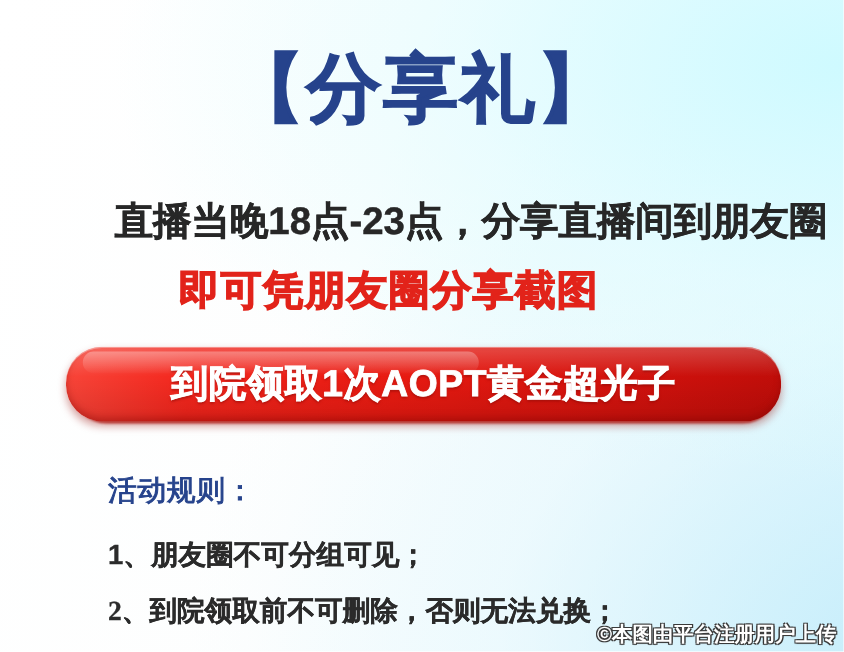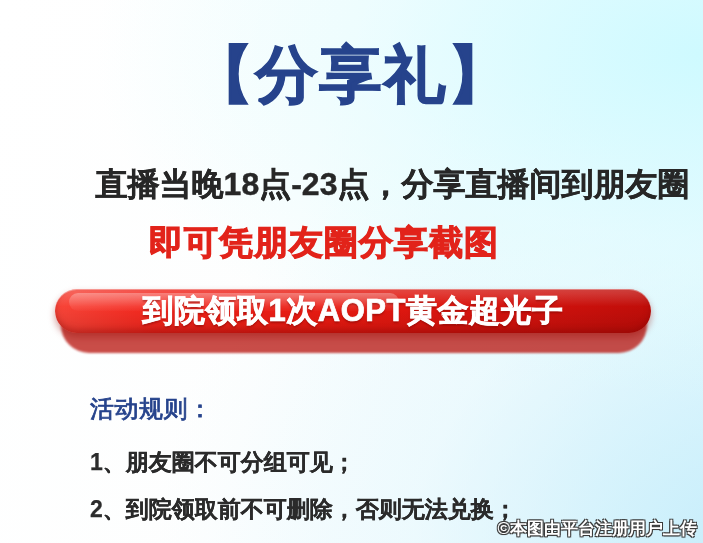--- a/index.html
+++ b/index.html
@@ -93,21 +93,21 @@
     border-radius: 30px;
     background: #b8120c;
     filter: blur(1px);
     opacity: 0.75;
   }
   .cta-button {
     position: absolute;
     left: 0;
     top: 0;
     width: 596px;
-    height: 44px;
+    height: 62px;
     border: none;
     padding: 4px;
     border-radius: 30px;
     background:
       linear-gradient(180deg, rgba(255,255,255,0.22) 0%, rgba(255,255,255,0.0) 40%, rgba(0,0,0,0.10) 100%),
       linear-gradient(100deg, #f8463a 0%, #f3251c 18%, #e81a11 46%, #d2120d 78%, #bf0d09 100%);
     box-shadow:
       inset 0 1px 0 rgba(255,255,255,0.35),
       inset 0 -3px 6px rgba(120,0,0,0.35),
       0 4px 7px rgba(150,10,5,0.40);
@@ -157,21 +157,21 @@
   }
   .rule-item {
     font-size: 23px;
     font-weight: bold;
     color: #2b2b2b;
     letter-spacing: 0px;
     margin: 0 0 16px 0;
     white-space: nowrap;
     -webkit-text-stroke: 0.25px #2b2b2b;
   }
-  .rule-item:last-child { margin-bottom: 16px; }
+  .rule-item:last-child { margin-bottom: 16px; font-family: Liberation Serif, serif; }
 
   
   .watermark {
     position: absolute;
     right: 6px;
     bottom: 3px;
     font-size: 17px;
     font-weight: bold;
     color: #ffffff;
     letter-spacing: 0px;

